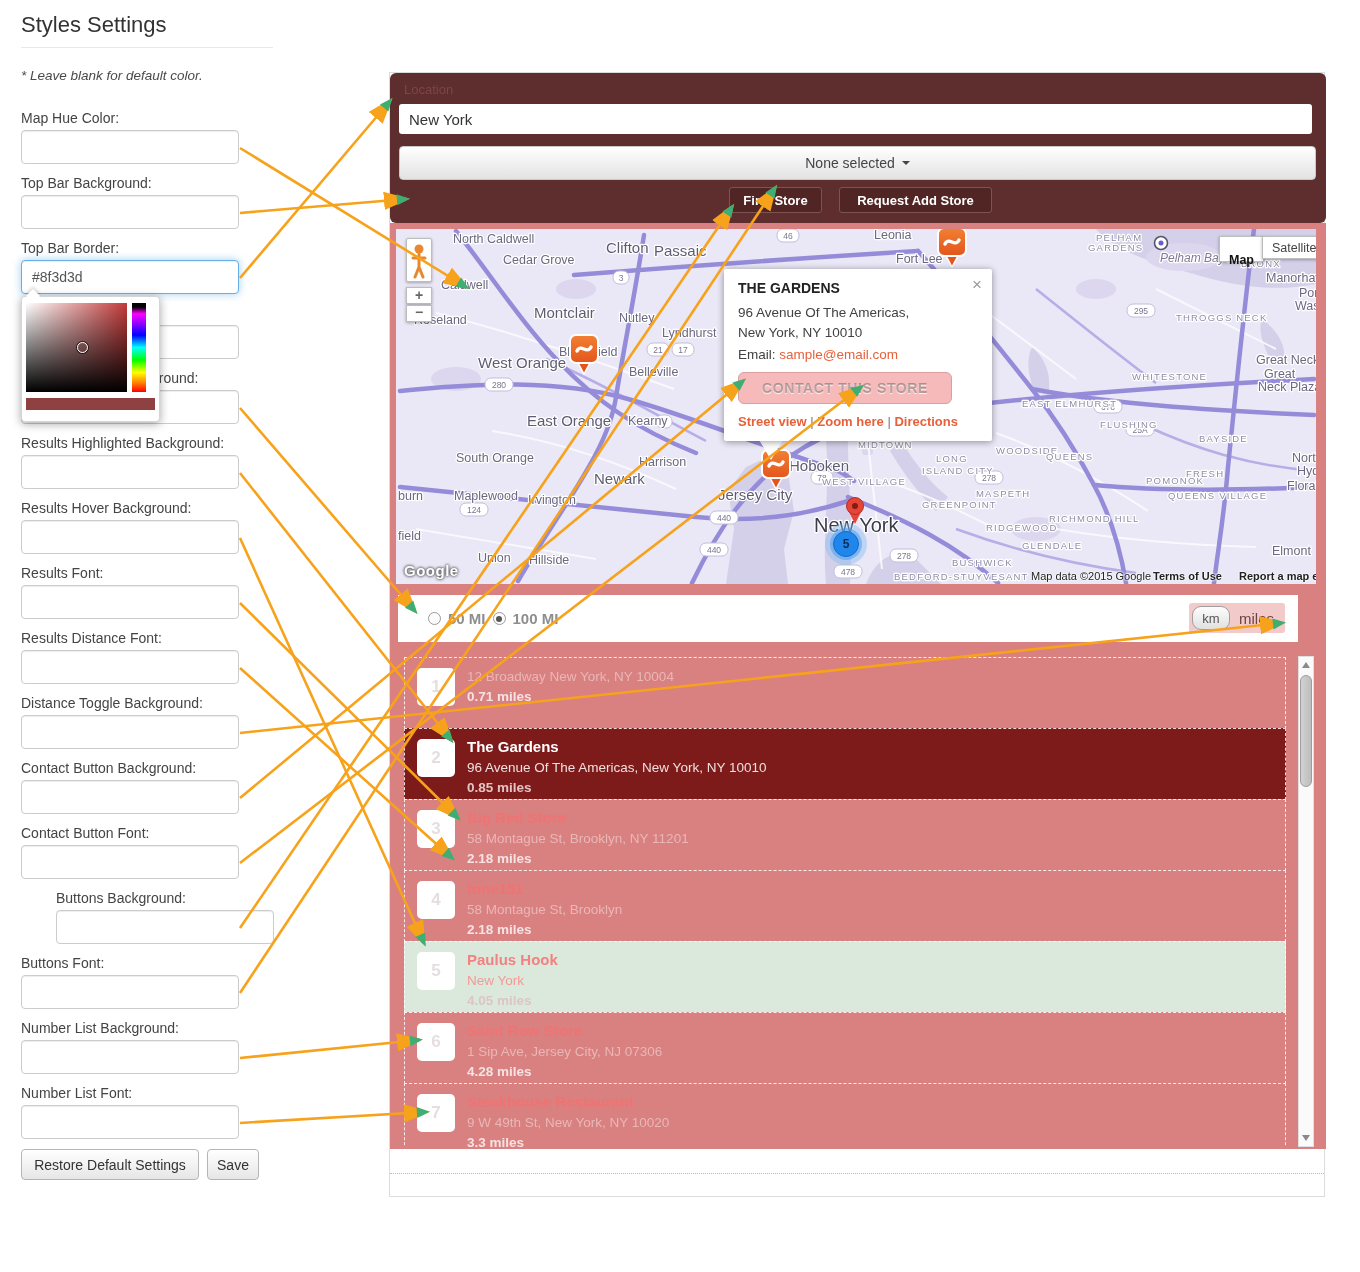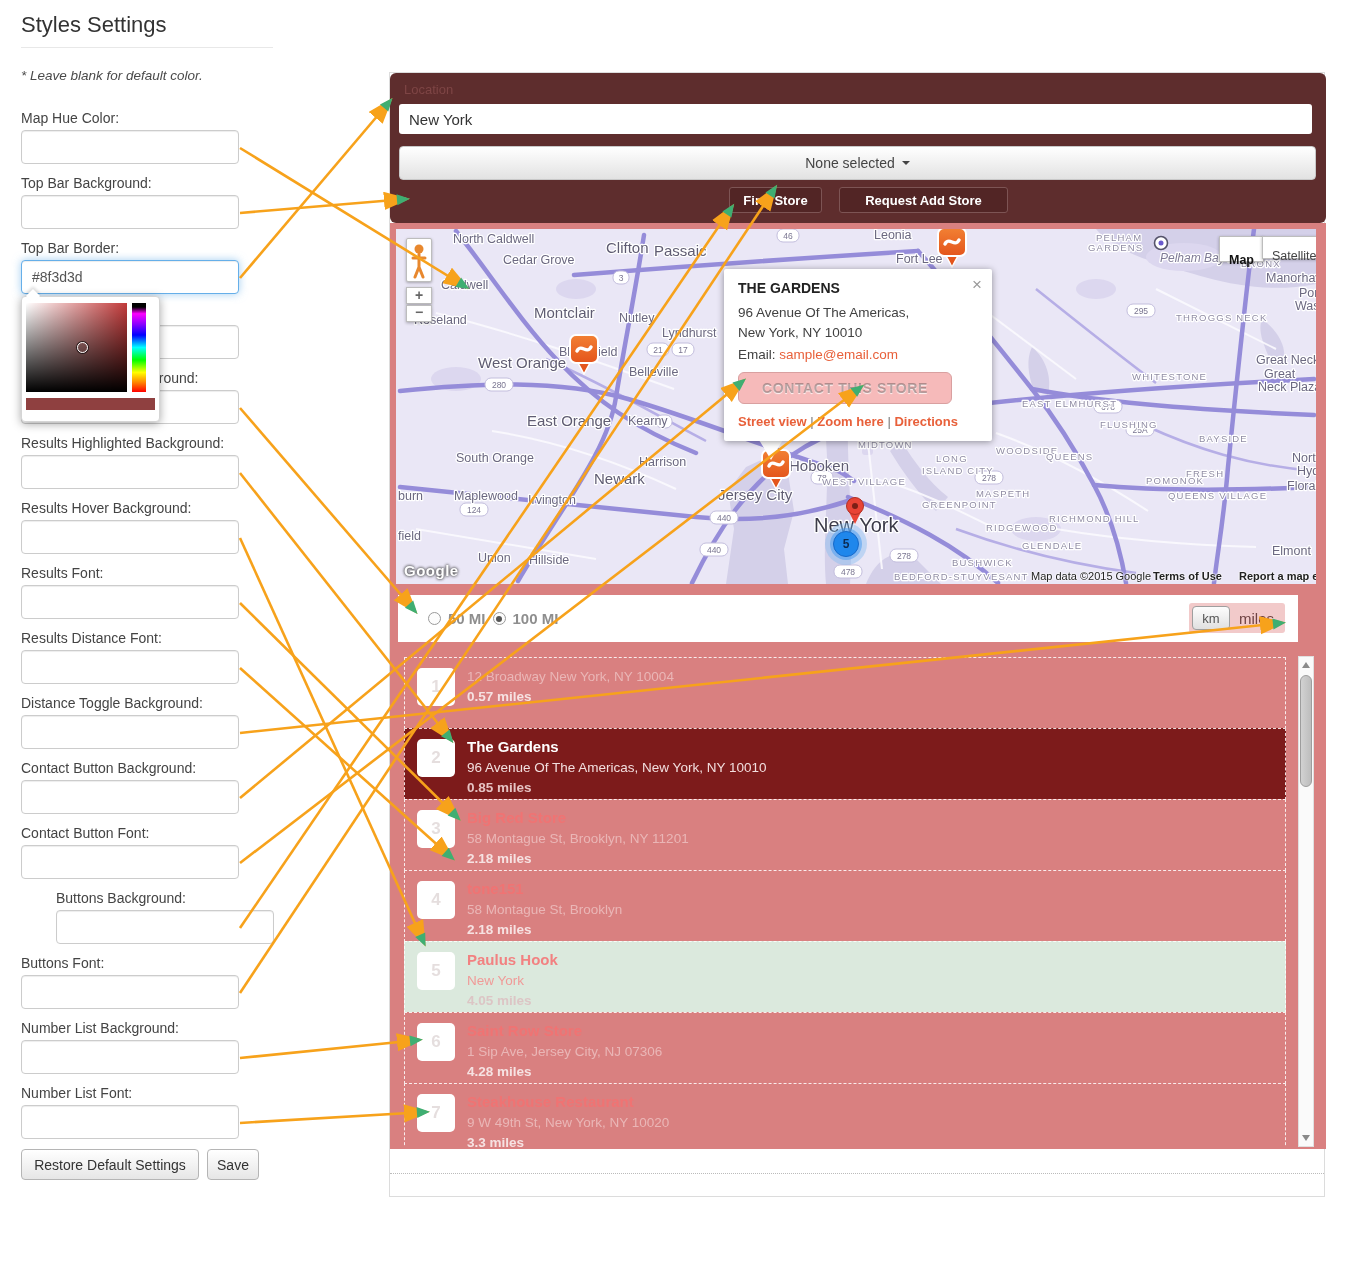--- a/index.html
+++ b/index.html
@@ -43,32 +43,32 @@
          font-size:15px;color:#333;padding:0 10px;font-family:"Liberation Sans",sans-serif;}
   #dropdown{left:9px;top:73px;width:917px;height:34px;box-sizing:border-box;border:1px solid #c8c8c8;
          border-radius:4px;background:linear-gradient(#ffffff,#e2e2e2);display:flex;align-items:center;
          justify-content:center;gap:7px;font-size:14px;color:#444;}
   .caret-down{width:0;height:0;border-left:4px solid transparent;border-right:4px solid transparent;
          border-top:4px solid #444;}
   .tb-btn{position:absolute;top:114px;height:26px;background:#522525;border:1px solid #7d5454;
          border-radius:3px;color:#fff;font-weight:bold;font-size:13px;display:flex;align-items:center;
          justify-content:center;box-sizing:border-box;}
   #find-btn{left:339px;width:93px;}
-  #request-btn{left:449px;width:169px;}
+  #request-btn{left:449px;width:153px;}
   
   #mapwrap{left:6px;top:156px;width:920px;height:355px;overflow:hidden;background:#eae7f6;}
   .mapctl{position:absolute;background:#fff;border:1px solid #bdbdbd;box-shadow:0 1px 3px rgba(0,0,0,.3);
           box-sizing:border-box;}
   #pegman{left:10px;top:9px;width:26px;height:44px;border-radius:2px;}
   #zoom-in{left:10px;top:58px;width:26px;height:17px;font:bold 14px/15px "Liberation Sans",sans-serif;
           color:#666;text-align:center;}
   #zoom-out{left:10px;top:76px;width:26px;height:17px;font:bold 14px/13px "Liberation Sans",sans-serif;
           color:#666;text-align:center;}
   #maptype-map{left:823px;top:7px;height:23px;padding:12px 9px;font:bold 12.5px/23px "Liberation Sans",sans-serif;color:#111;}
-  #maptype-sat{left:866px;top:7px;height:23px;padding:8px 9px;font:12.5px/23px "Liberation Sans",sans-serif;color:#444;}
+  #maptype-sat{left:866px;top:7px;height:23px;padding:0 9px;font:12.5px/23px "Liberation Sans",sans-serif;color:#444;}
   #mylocation{left:757px;top:6px;width:16px;height:16px;}
   #glogo{left:8px;top:333px;font-size:15px;font-weight:bold;color:#fff;letter-spacing:.5px;
          text-shadow:0 0 3px rgba(70,70,70,.95),0 0 3px rgba(70,70,70,.95);}
   .attr{position:absolute;top:341px;font-size:11px;color:#222;
         text-shadow:0 0 2px #fff,0 0 2px #fff,0 0 2px #fff;white-space:nowrap;}
   #attr-data{left:635px;}
   #attr-terms{left:757px;font-weight:bold;}
   #attr-report{left:843px;font-weight:bold;}
   
   #iw{left:328px;top:40px;width:268px;box-sizing:border-box;background:#fff;border-radius:2px;
@@ -89,21 +89,21 @@
   #distbar{left:8px;top:522px;width:900px;height:47px;background:#fff;}
   #radios{position:absolute;left:30px;top:15px;display:flex;align-items:center;gap:7px;
           font-size:15px;font-weight:bold;color:#8e8e8e;}
   .rad{width:13px;height:13px;border-radius:50%;border:1px solid #9a9a9a;background:#fcfcfc;
        box-sizing:border-box;position:relative;display:inline-block;}
   .rad.checked:after{content:"";position:absolute;left:2.5px;top:2.5px;width:6px;height:6px;
        border-radius:50%;background:#555;}
   #kmmiles{position:absolute;right:13px;top:8px;height:30px;background:#f2caca;border-radius:3px;
        display:flex;align-items:center;gap:9px;padding:0 11px 0 3px;box-sizing:border-box;}
   #km-btn{width:38px;height:24px;background:linear-gradient(#fdfdfd,#e0e0e0);border:1px solid #9f9f9f;
-       border-radius:4px;font-size:13px;color:#555;display:flex;align-items:center;justify-content:center;
+       border-radius:9px;font-size:13px;color:#555;display:flex;align-items:center;justify-content:center;
        box-sizing:border-box;}
   #miles-label{font-size:15px;color:#6f4242;}
   
   #reswrap{left:8px;top:583px;width:900px;height:491px;overflow:hidden;}
   #resinner{position:absolute;left:6px;top:2px;width:882px;}
   .res-item{position:relative;height:72px;box-sizing:border-box;border:1px dashed rgba(255,255,255,.85);
        margin-top:-1px;padding:8px 10px 0 62px;}
   .numbox{position:absolute;left:12px;top:10px;width:38px;height:38px;background:#fff;border-radius:5px;
        text-align:center;line-height:38px;font-size:17px;font-weight:bold;color:rgba(150,125,125,.25);}
   .rname{font-size:15px;font-weight:bold;line-height:20px;}
@@ -443,21 +443,21 @@
         <span id="km-btn">km</span>
         <span id="miles-label">miles</span>
       </div>
     </div>
 
     <div class="abs" id="reswrap">
       <div id="resinner">
           <div class="res-item res-normal">
             <div class="numbox">1</div>
             <div class="raddr">12 Broadway New York, NY 10004</div>
-            <div class="rdist">0.57 miles</div>
+            <div class="rdist">0.71 miles</div>
           </div>
           <div class="res-item res-highlighted">
             <div class="numbox">2</div>
             <div class="rname">The Gardens</div>
             <div class="raddr">96 Avenue Of The Americas, New York, NY 10010</div>
             <div class="rdist">0.85 miles</div>
           </div>
           <div class="res-item res-normal">
             <div class="numbox">3</div>
             <div class="rname">Big Red Store</div>

